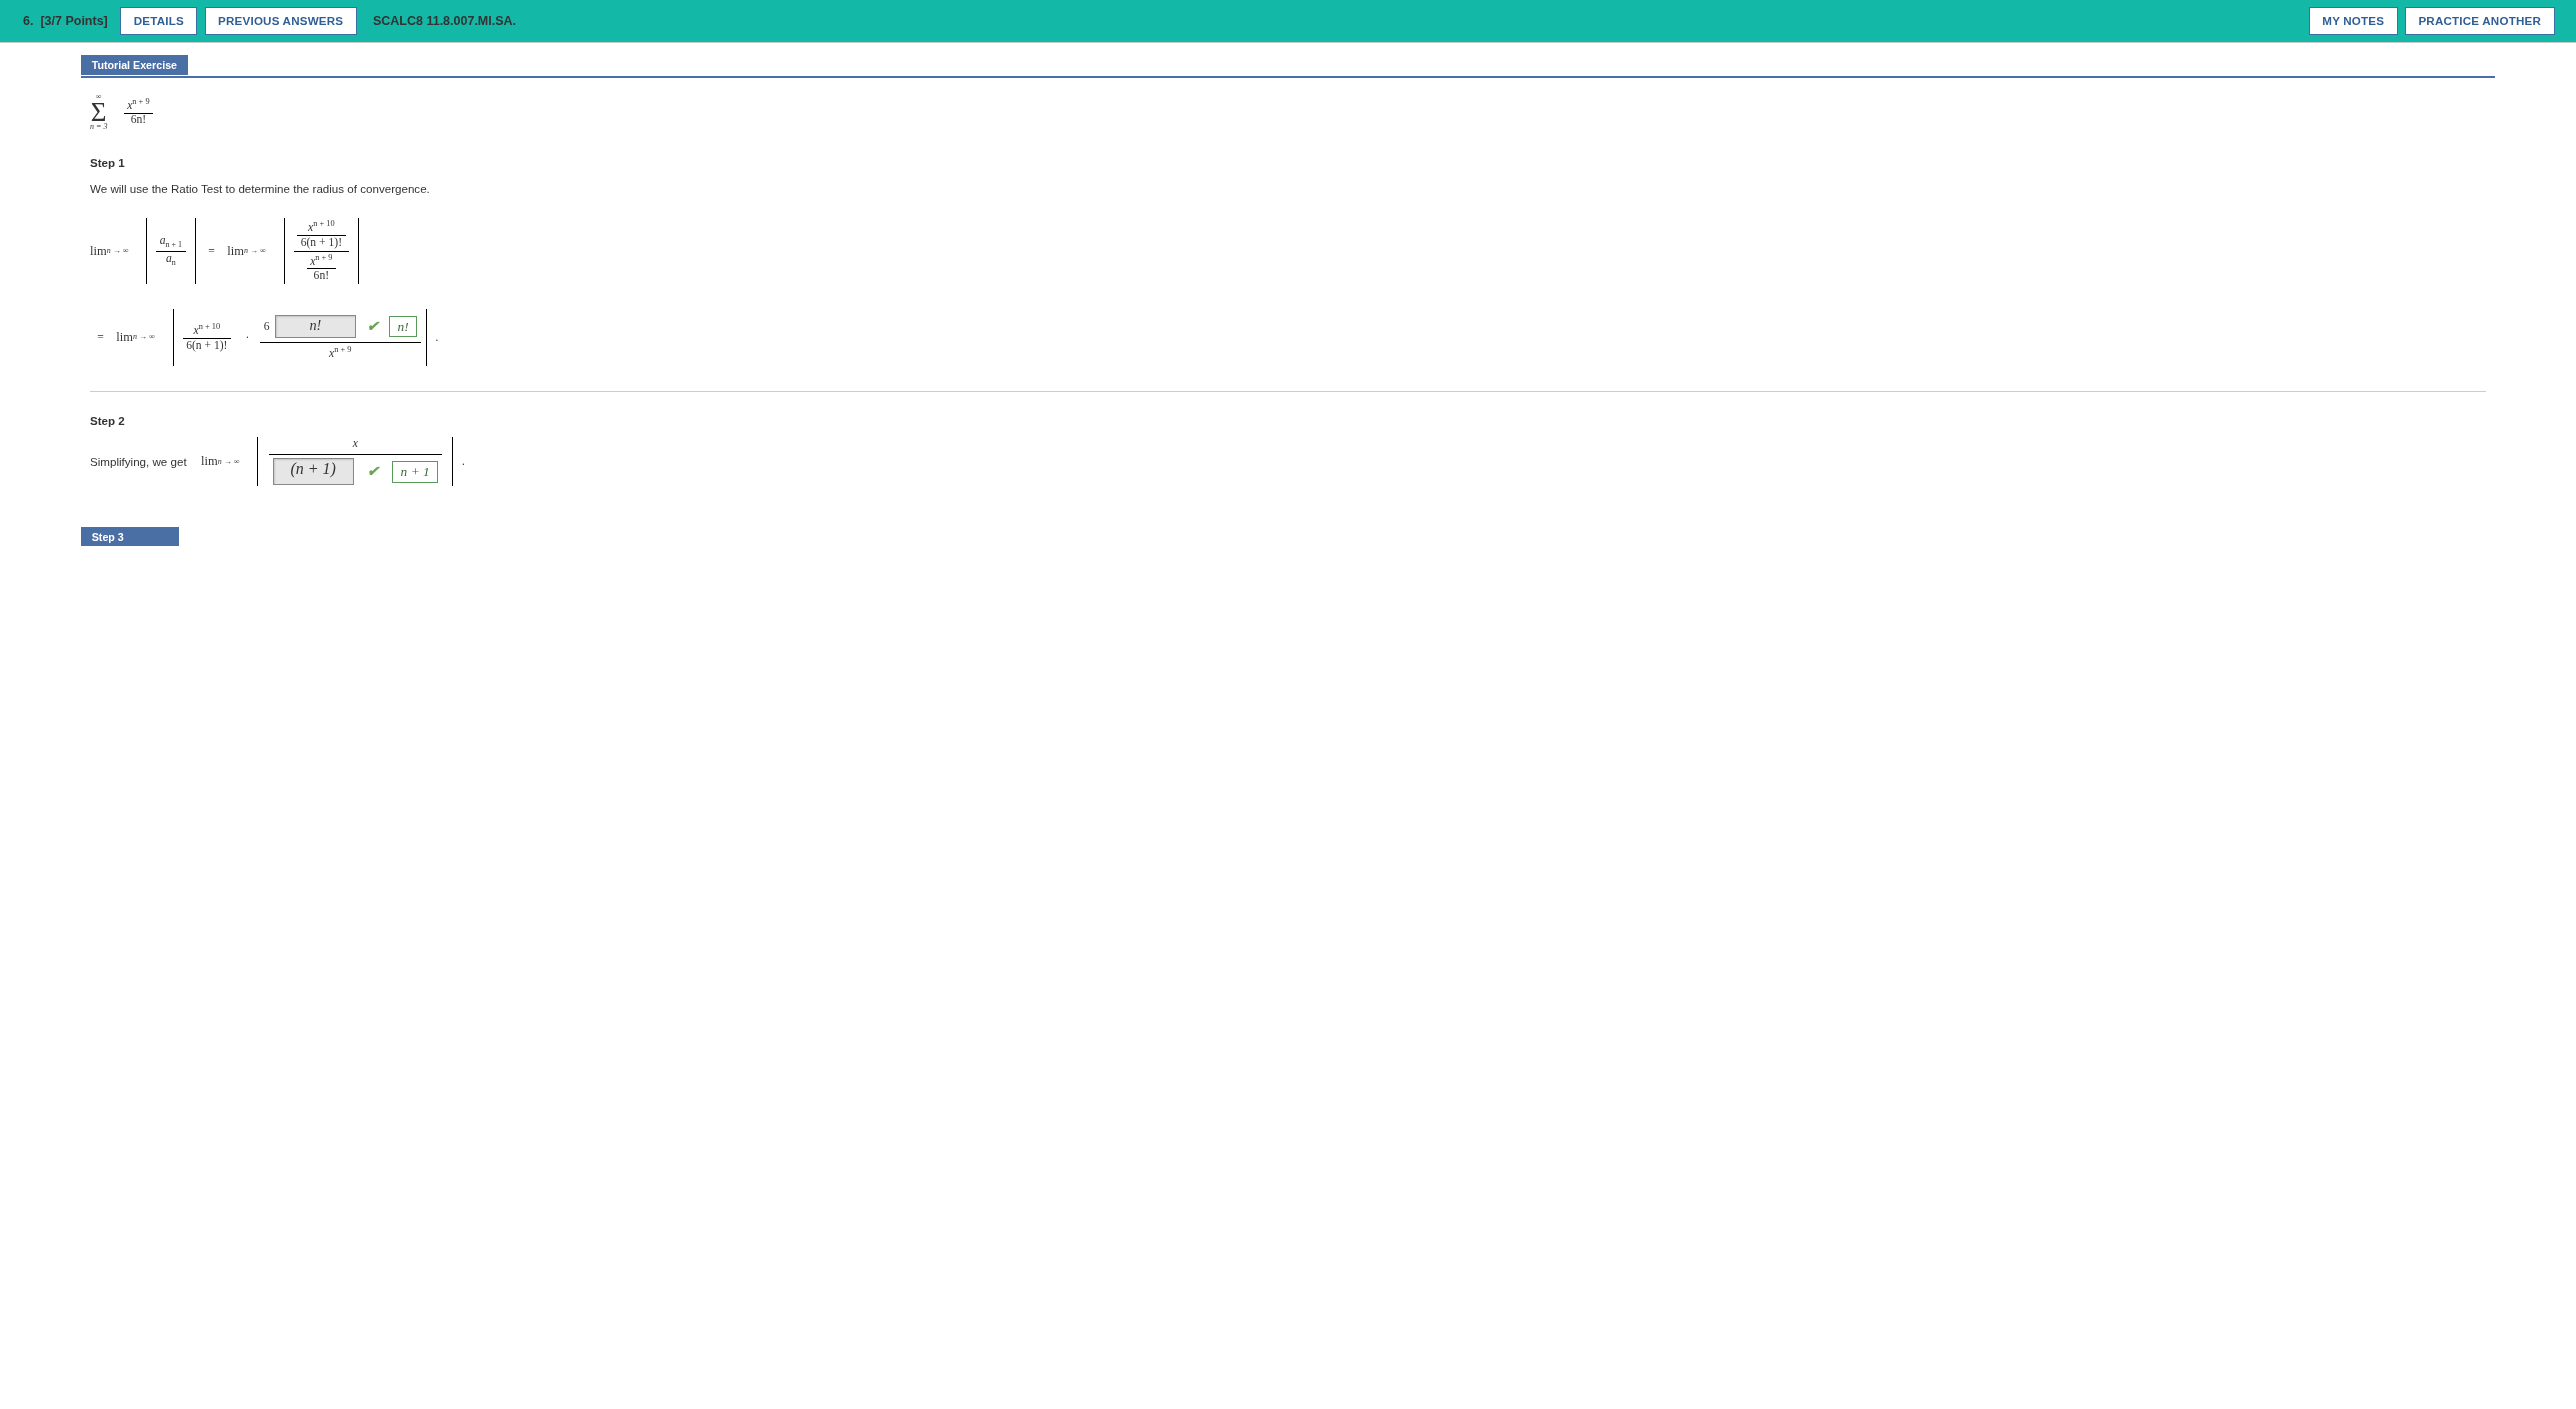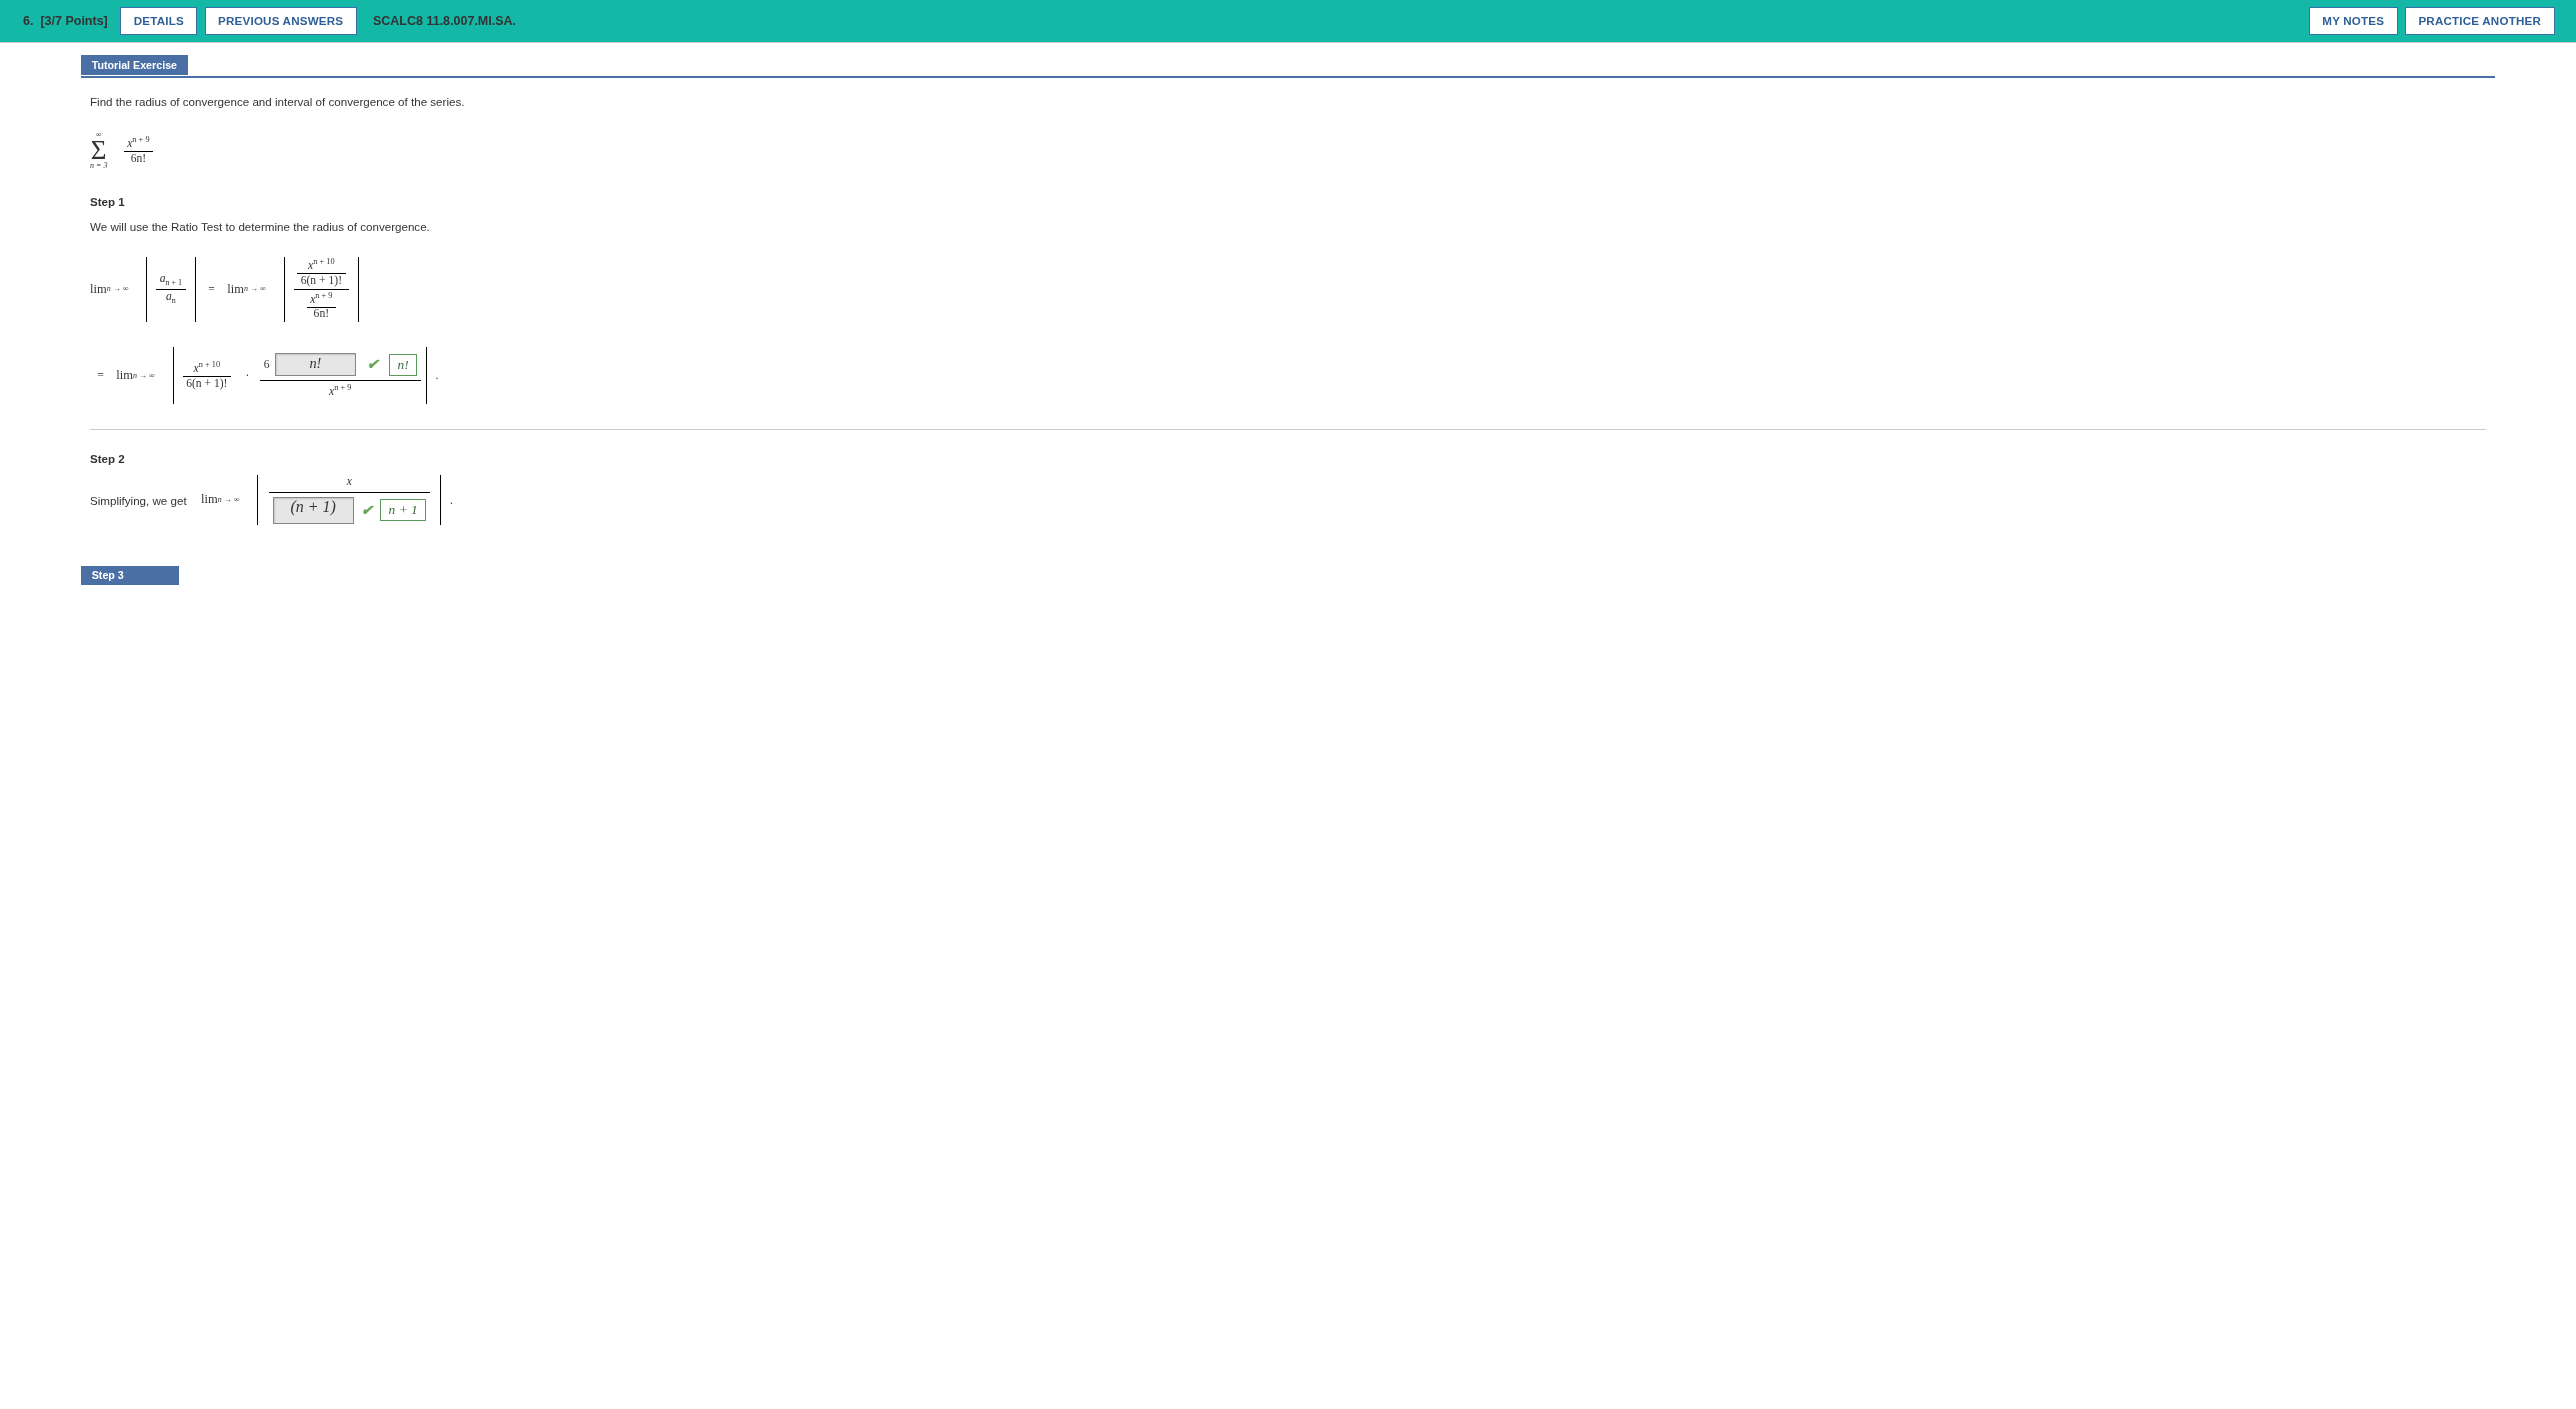--- a/index.html
+++ b/index.html
@@ -167,21 +167,20 @@
 <div class="content">
 
 
   
   <div class="section-tab-row">
     <span class="section-tab">Tutorial Exercise</span>
   </div>
   <div class="blue-underline"></div>
 
   <div class="pad-inner">
-    <p class="p-body">Find the radius of convergence and interval of convergence of the series.</p>
 
     <div class="math-row math-indent">
       <div class="sigma-block">
         <div class="sigma-col">
           <span class="sup">∞</span>
           <span class="sig">Σ</span>
           <span class="sub">n = 3</span>
         </div>
       </div>
       <span style="width:5.4px"></span>
@@ -274,21 +273,21 @@
       <span style="width:3.6px"></span>
       <span class="lim">
         <span class="l-top">lim</span>
         <span class="l-bot">n → ∞</span>
       </span>
       <span style="width:7.2px"></span>
       <span class="abs-l"></span>
       <span class="frac" style="padding:0 5.4px">
         <span class="num" style="padding-bottom:3.6px"><span class="italic-var">x</span></span>
         <span class="bar"></span>
-        <span class="den" style="display:flex;align-items:center;gap:2px;padding-top:3.6px">
+        <span class="den" style="display:flex;align-items:center;gap:8px;padding-top:3.6px">
           <span class="wa-input big">(n + 1)</span>
           <span class="check-icon">✔</span>
           <span class="answer-reveal">n + 1</span>
         </span>
       </span>
       <span class="abs-r"></span>
       <span class="italic-var" style="padding-left:3.6px">.</span>
     </div>
   </div>
 

